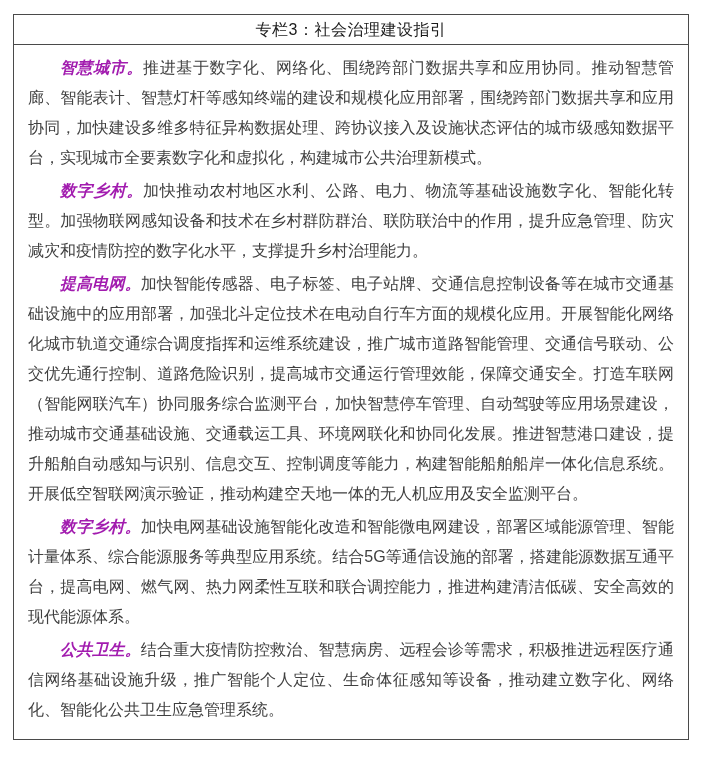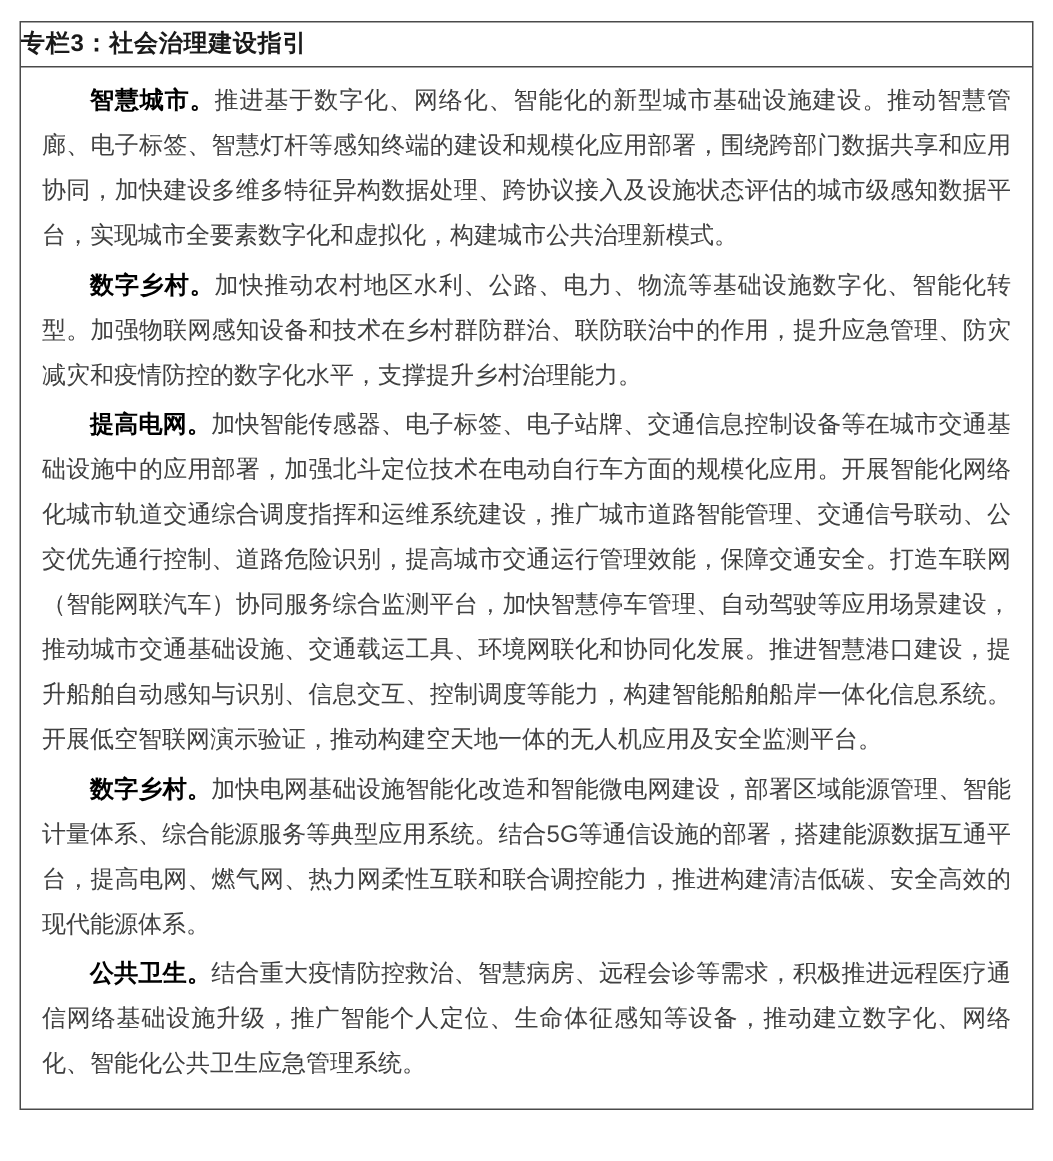--- a/index.html
+++ b/index.html
@@ -18,21 +18,22 @@
   }
   .panel {
     box-sizing: border-box;
     width: 676px;
     border: 1px solid #4a4a4a;
     background: #ffffff;
   }
   .panel-header {
     box-sizing: border-box;
     border-bottom: 1px solid #4a4a4a;
-    font-weight: bold;
+    text-align: center;
+    font-weight: normal;
     font-size: 16px;
     line-height: 29px;
     height: 30px;
     color: #1a1a1a;
     letter-spacing: 0.5px;
   }
   .panel-body {
     box-sizing: border-box;
     padding: 8px 14px 10px 14px;
     color: #404040;
@@ -42,30 +43,31 @@
   }
   .para {
     margin: 0 0 3px 0;
     text-indent: 2em;
   }
   .para:last-child {
     margin-bottom: 4px;
   }
   .para .term {
     font-weight: bold;
-    color: #000000;
+    color: #a21caf;
+    font-style: italic;
   }
 </style>
 </head>
 <body>
 
 <div class="page">
   <div class="panel">
     <div class="panel-header">专栏3：社会治理建设指引</div>
     <div class="panel-body">
-      <p class="para"><span class="term">智慧城市。</span><span>推进基于数字化、网络化、智能化的新型城市基础设施建设。推动智慧管廊、电子标签、智慧灯杆等感知终端的建设和规模化应用部署，围绕跨部门数据共享和应用协同，加快建设多维多特征异构数据处理、跨协议接入及设施状态评估的城市级感知数据平台，实现城市全要素数字化和虚拟化，构建城市公共治理新模式。</span></p>
+      <p class="para"><span class="term">智慧城市。</span><span>推进基于数字化、网络化、围绕跨部门数据共享和应用协同。推动智慧管廊、智能表计、智慧灯杆等感知终端的建设和规模化应用部署，围绕跨部门数据共享和应用协同，加快建设多维多特征异构数据处理、跨协议接入及设施状态评估的城市级感知数据平台，实现城市全要素数字化和虚拟化，构建城市公共治理新模式。</span></p>
       <p class="para"><span class="term">数字乡村。</span><span>加快推动农村地区水利、公路、电力、物流等基础设施数字化、智能化转型。加强物联网感知设备和技术在乡村群防群治、联防联治中的作用，提升应急管理、防灾减灾和疫情防控的数字化水平，支撑提升乡村治理能力。</span></p>
       <p class="para"><span class="term">提高电网。</span><span>加快智能传感器、电子标签、电子站牌、交通信息控制设备等在城市交通基础设施中的应用部署，加强北斗定位技术在电动自行车方面的规模化应用。开展智能化网络化城市轨道交通综合调度指挥和运维系统建设，推广城市道路智能管理、交通信号联动、公交优先通行控制、道路危险识别，提高城市交通运行管理效能，保障交通安全。打造车联网（智能网联汽车）协同服务综合监测平台，加快智慧停车管理、自动驾驶等应用场景建设，推动城市交通基础设施、交通载运工具、环境网联化和协同化发展。推进智慧港口建设，提升船舶自动感知与识别、信息交互、控制调度等能力，构建智能船舶船岸一体化信息系统。开展低空智联网演示验证，推动构建空天地一体的无人机应用及安全监测平台。</span></p>
       <p class="para"><span class="term">数字乡村。</span><span>加快电网基础设施智能化改造和智能微电网建设，部署区域能源管理、智能计量体系、综合能源服务等典型应用系统。结合5G等通信设施的部署，搭建能源数据互通平台，提高电网、燃气网、热力网柔性互联和联合调控能力，推进构建清洁低碳、安全高效的现代能源体系。</span></p>
       <p class="para"><span class="term">公共卫生。</span><span>结合重大疫情防控救治、智慧病房、远程会诊等需求，积极推进远程医疗通信网络基础设施升级，推广智能个人定位、生命体征感知等设备，推动建立数字化、网络化、智能化公共卫生应急管理系统。</span></p>
     </div>
   </div>
 </div>
 
 </body></html>

